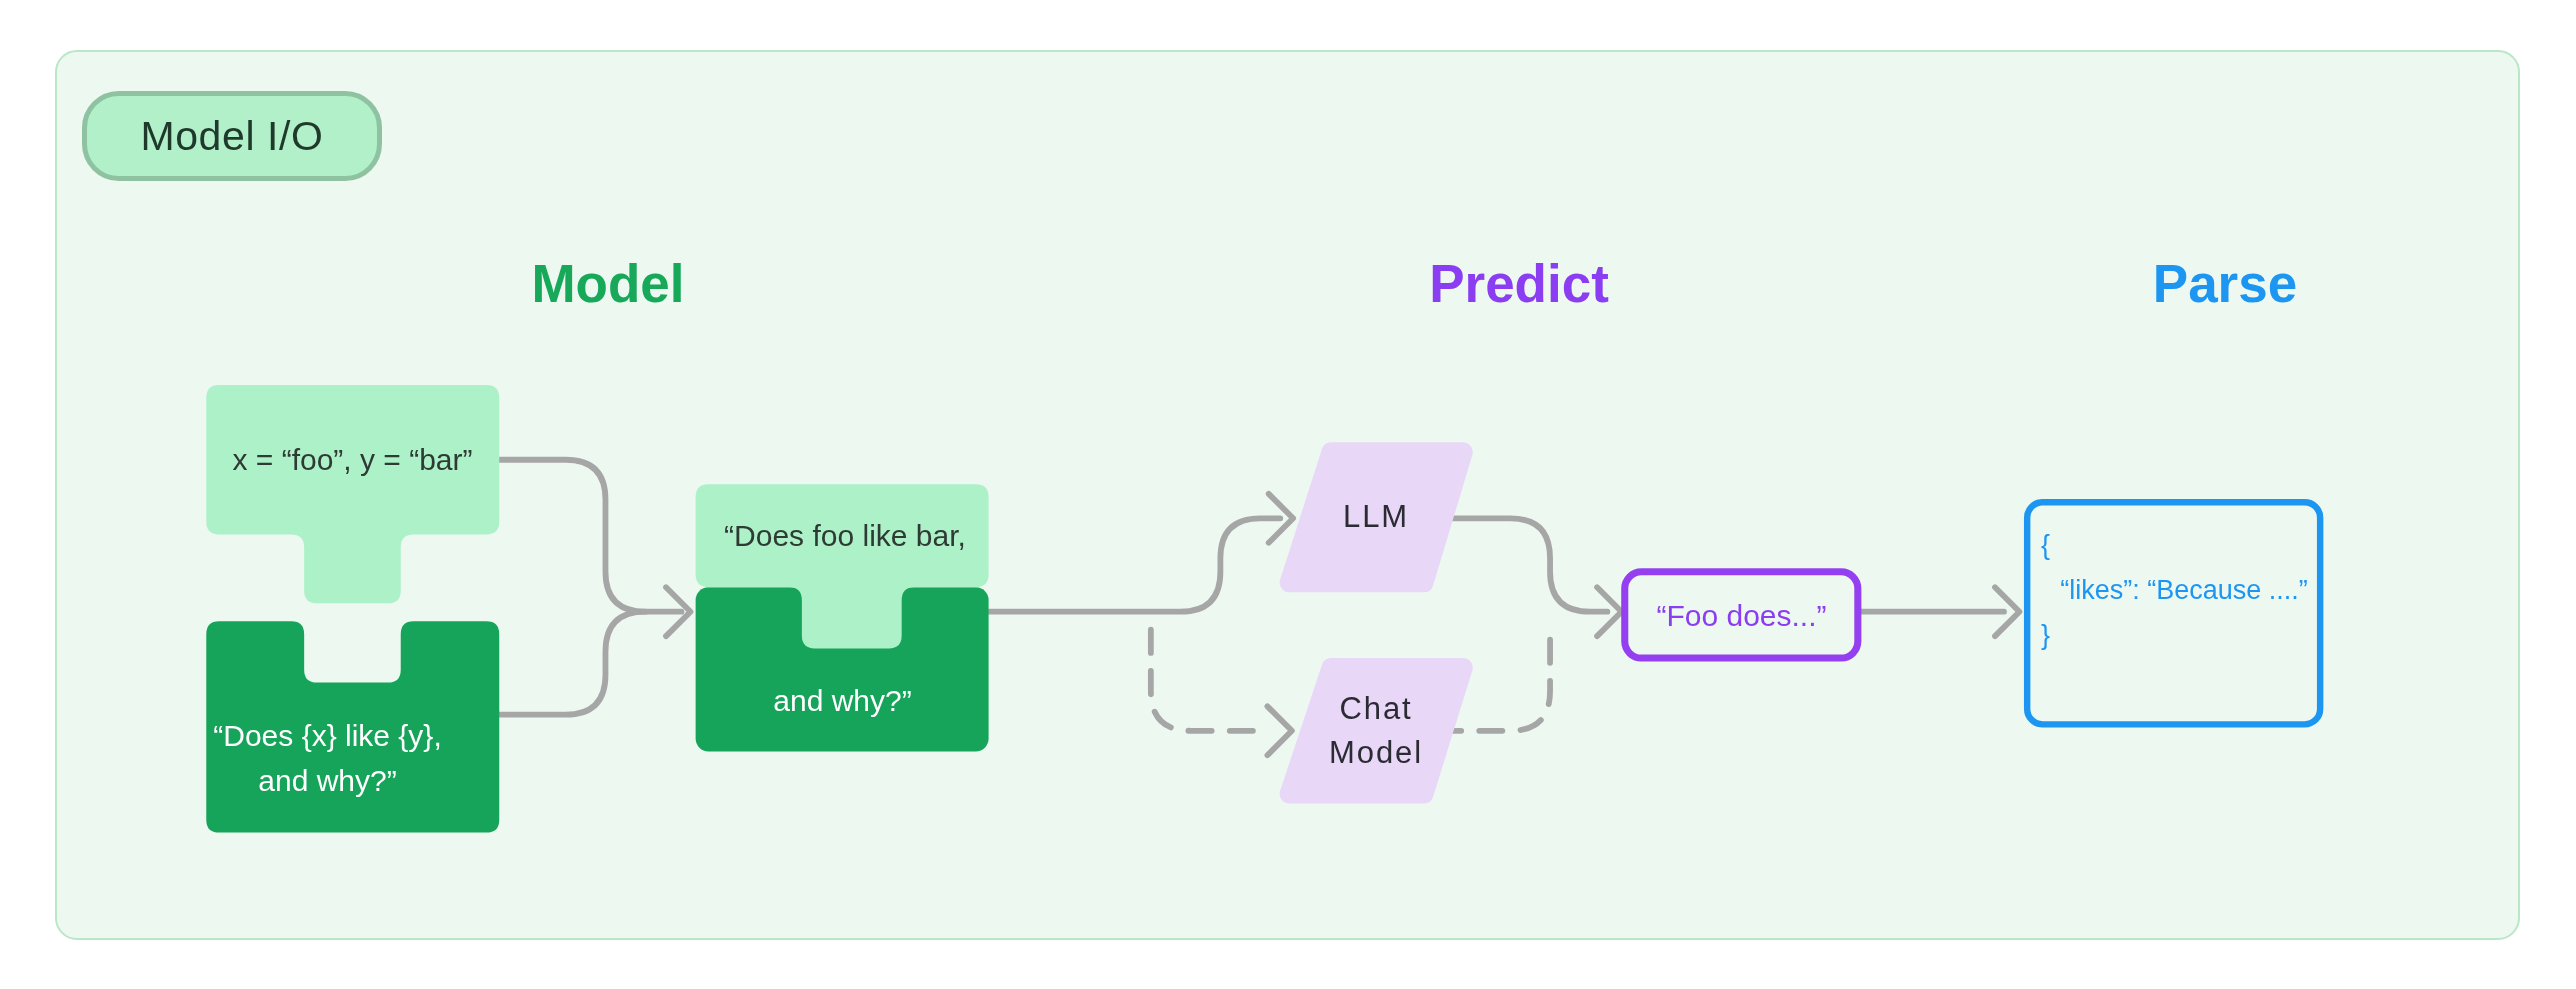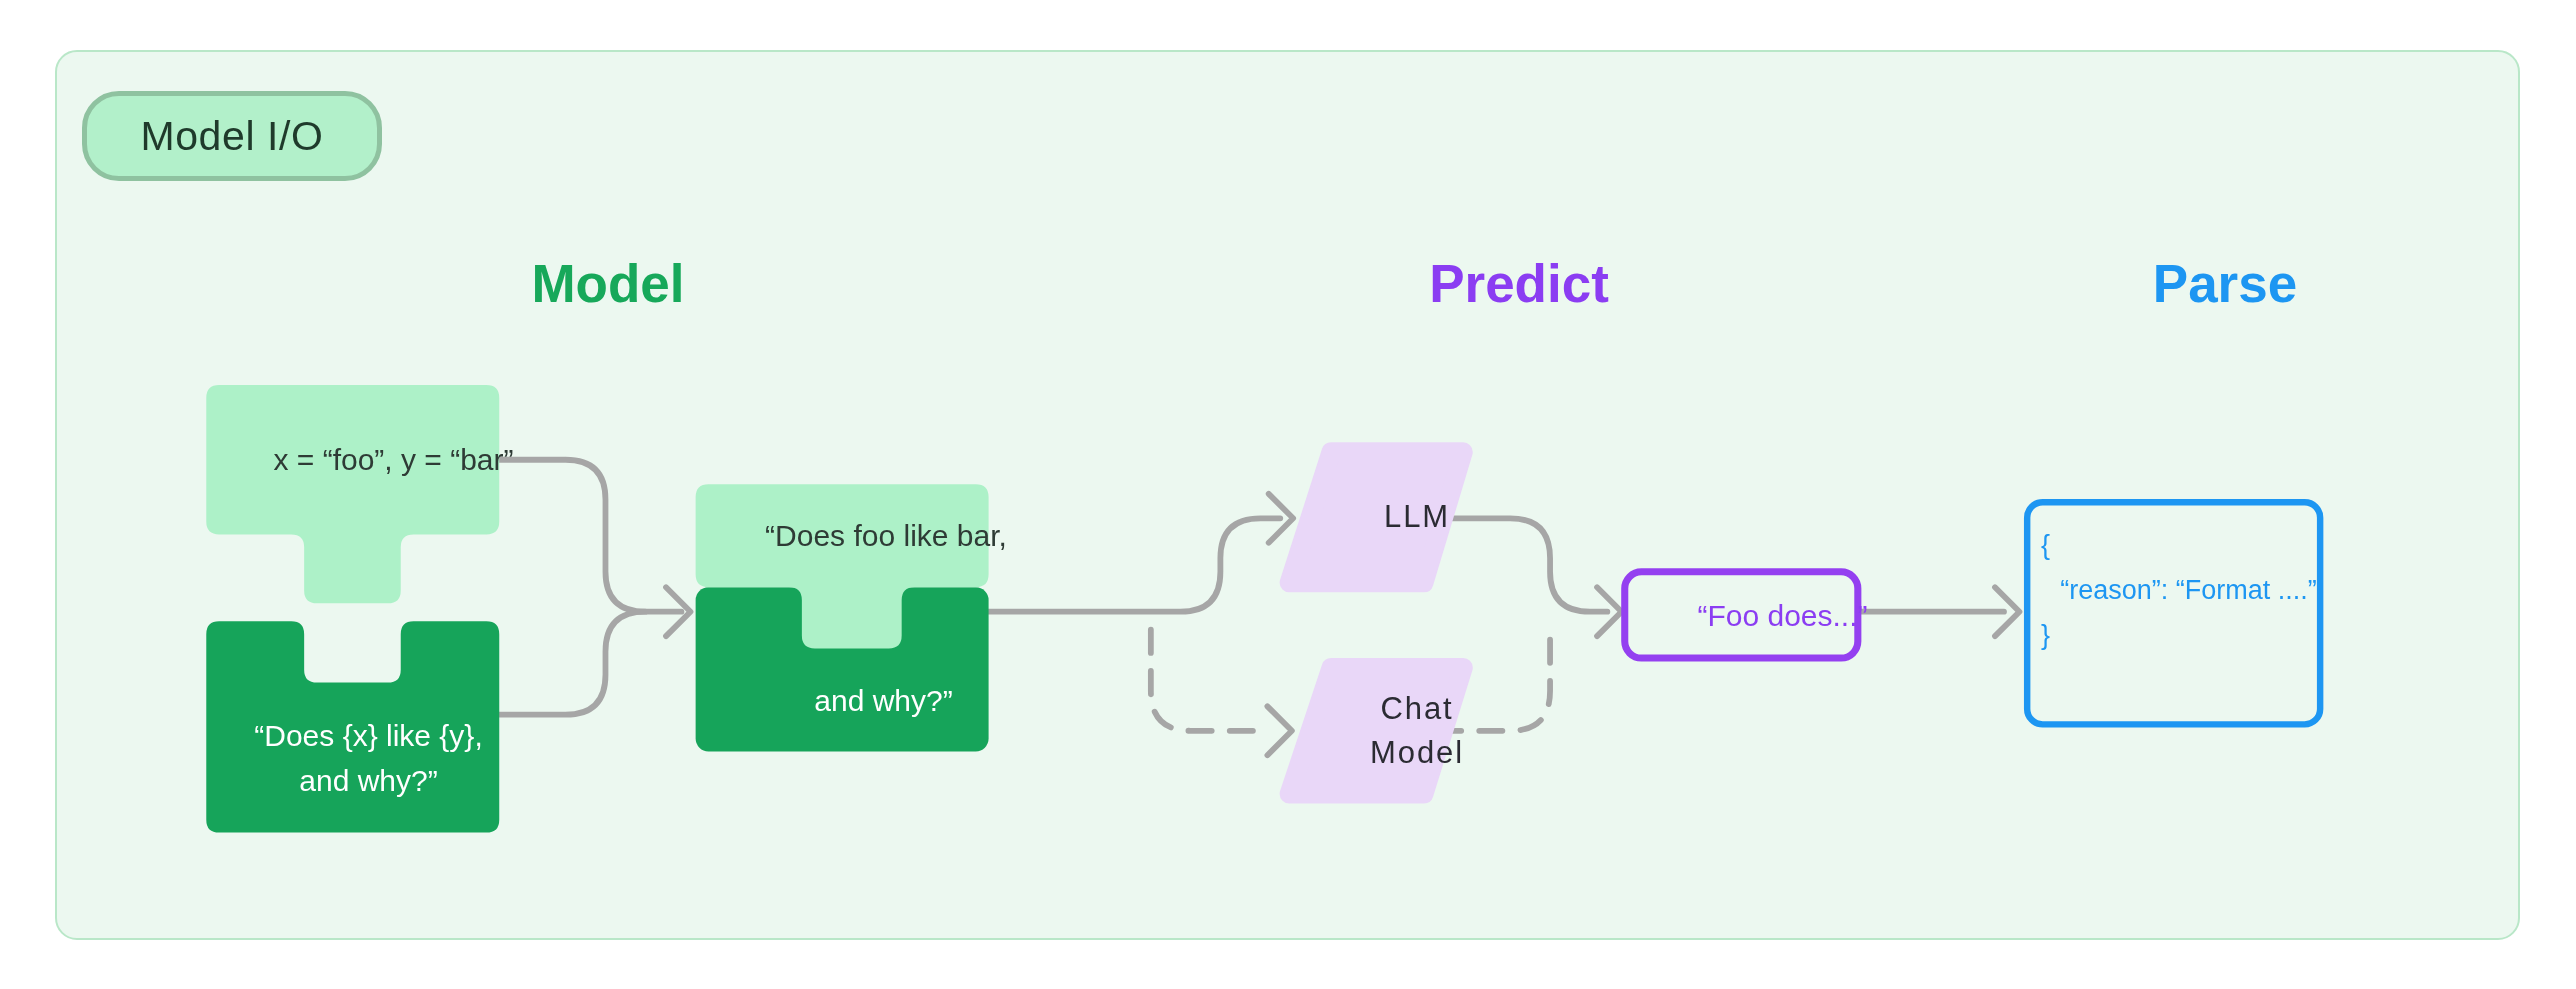--- a/index.html
+++ b/index.html
@@ -20,21 +20,21 @@
     position:absolute;transform:translate(-50%,-50%);font-size:53px;font-weight:bold;z-index:2;white-space:nowrap;
   }
   .h-format{left:608px;top:283px;color:#17a85a;}
   .h-predict{left:1519px;top:283px;color:#8b3df2;}
   .h-parse{left:2225px;top:283px;color:#1d96f2;}
 
   svg.wires{position:absolute;left:0;top:0;z-index:1;}
 
   .node-label{
     position:absolute;display:flex;flex-direction:column;align-items:center;justify-content:center;
-    text-align:center;z-index:2;font-size:30px;color:#2e3b35;line-height:1.5;white-space:nowrap;margin-left:41px;
+    text-align:center;z-index:2;font-size:30px;color:#2e3b35;line-height:1.5;white-space:nowrap;
   }
   .on-dark{color:#ffffff;}
   .llm-label{font-size:31px;letter-spacing:1.9px;color:#2b2b33;line-height:1.42;}
   .completion-label{font-size:30px;color:#8b3df2;}
   .json-block{
     position:absolute;left:2041px;top:523px;z-index:2;font-size:27px;color:#1d96f2;line-height:45px;white-space:nowrap;
   }
   .json-block .indent{padding-left:19.3px;}
 </style>
 </head>
@@ -95,16 +95,16 @@
 
 <div class="node-label llm-label" style="left:1289px;top:668px;width:174px;height:126px;">
   <div>Chat</div>
   <div>Model</div>
 </div>
 
 <div class="node-label completion-label" style="left:1625px;top:572px;width:233px;height:86px;">“Foo does...”</div>
 
 <div class="json-block">
   <div>{</div>
-  <div class="indent">“reason”: “Format ....”</div>
+  <div class="indent">“likes”: “Because ....”</div>
   <div>}</div>
 </div>
 
 
 </body></html>

